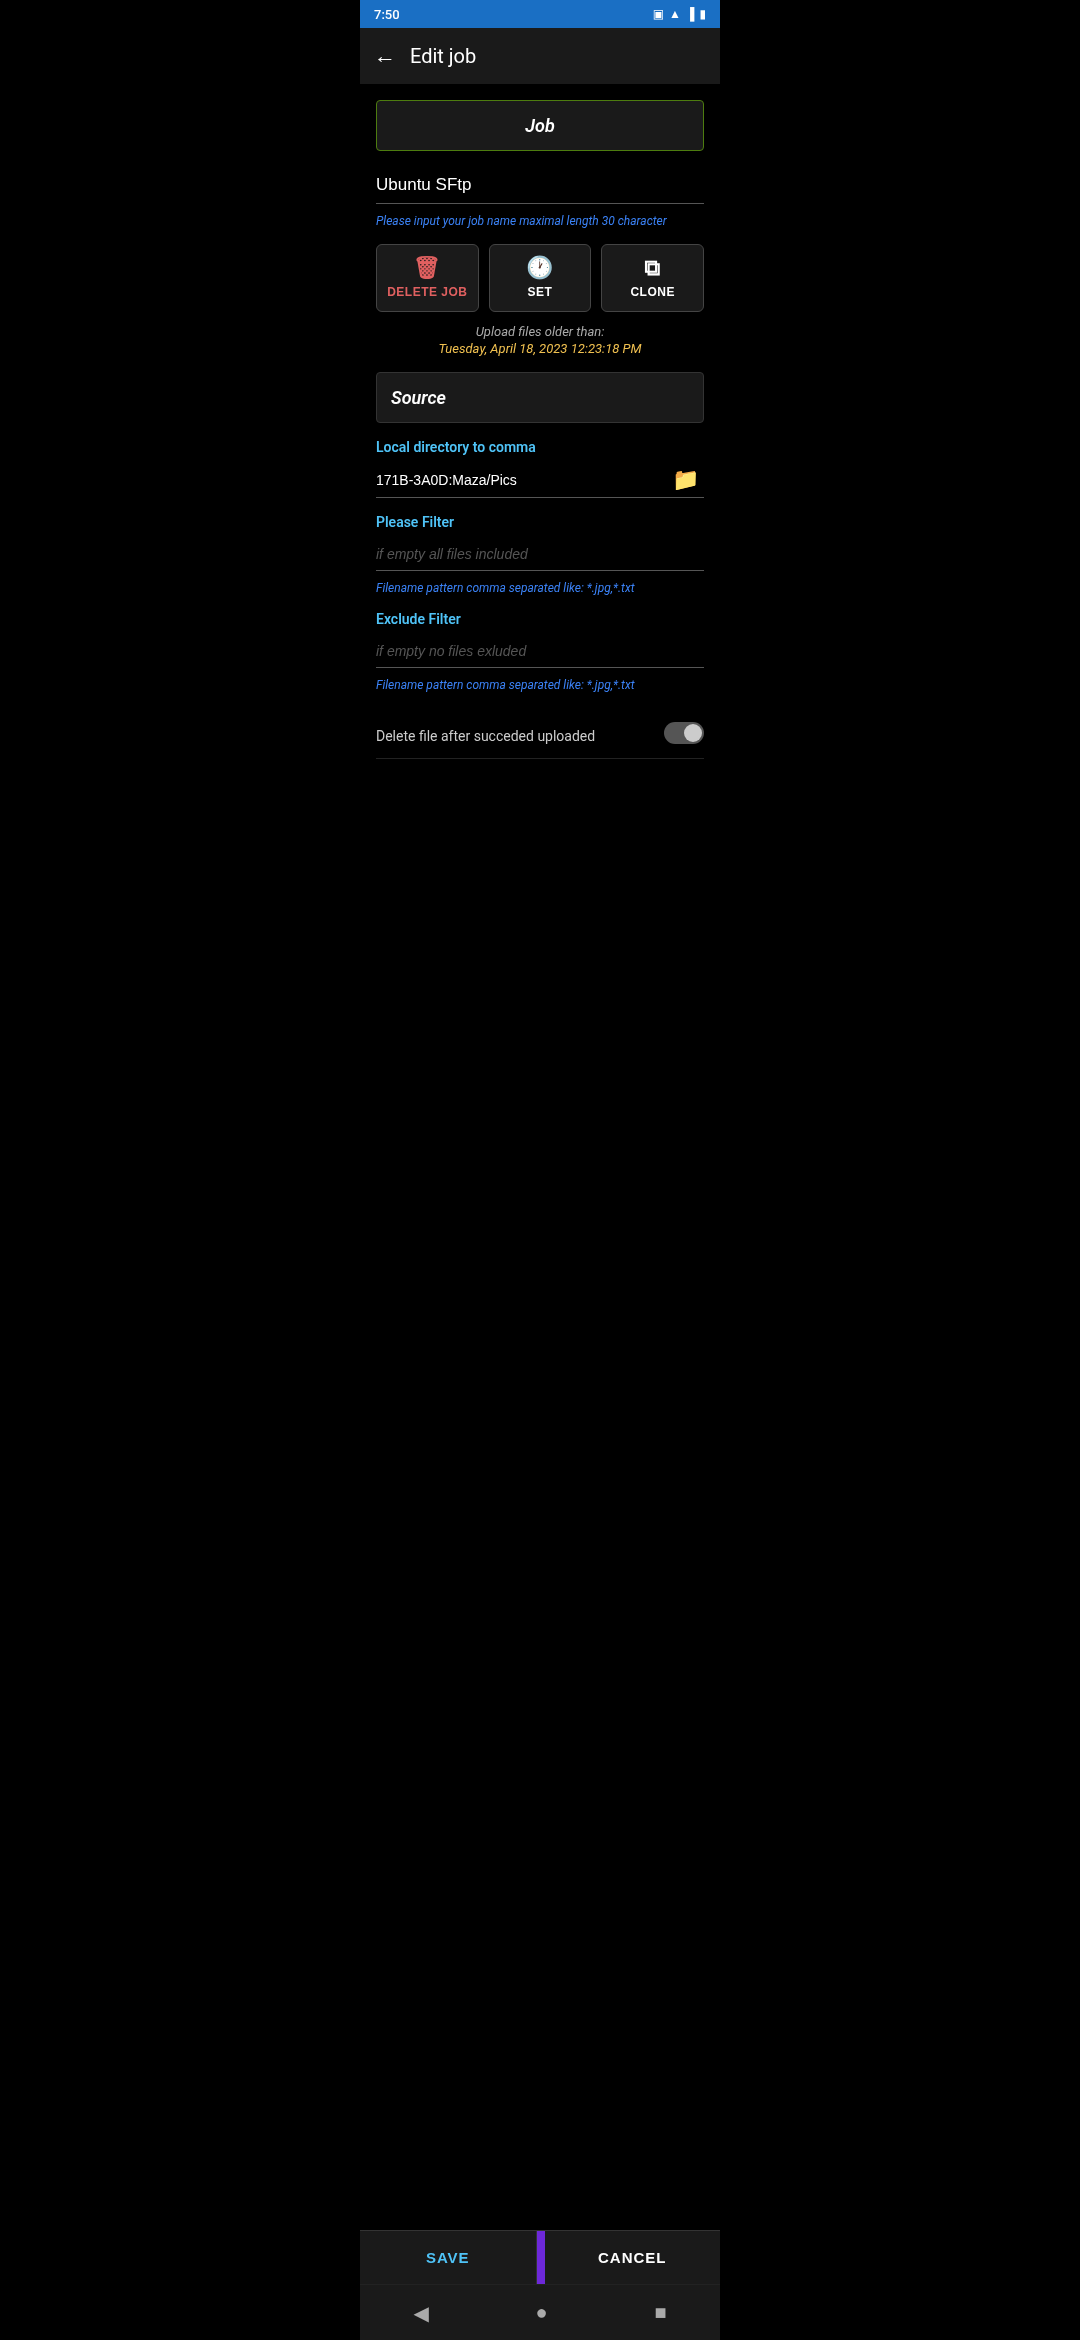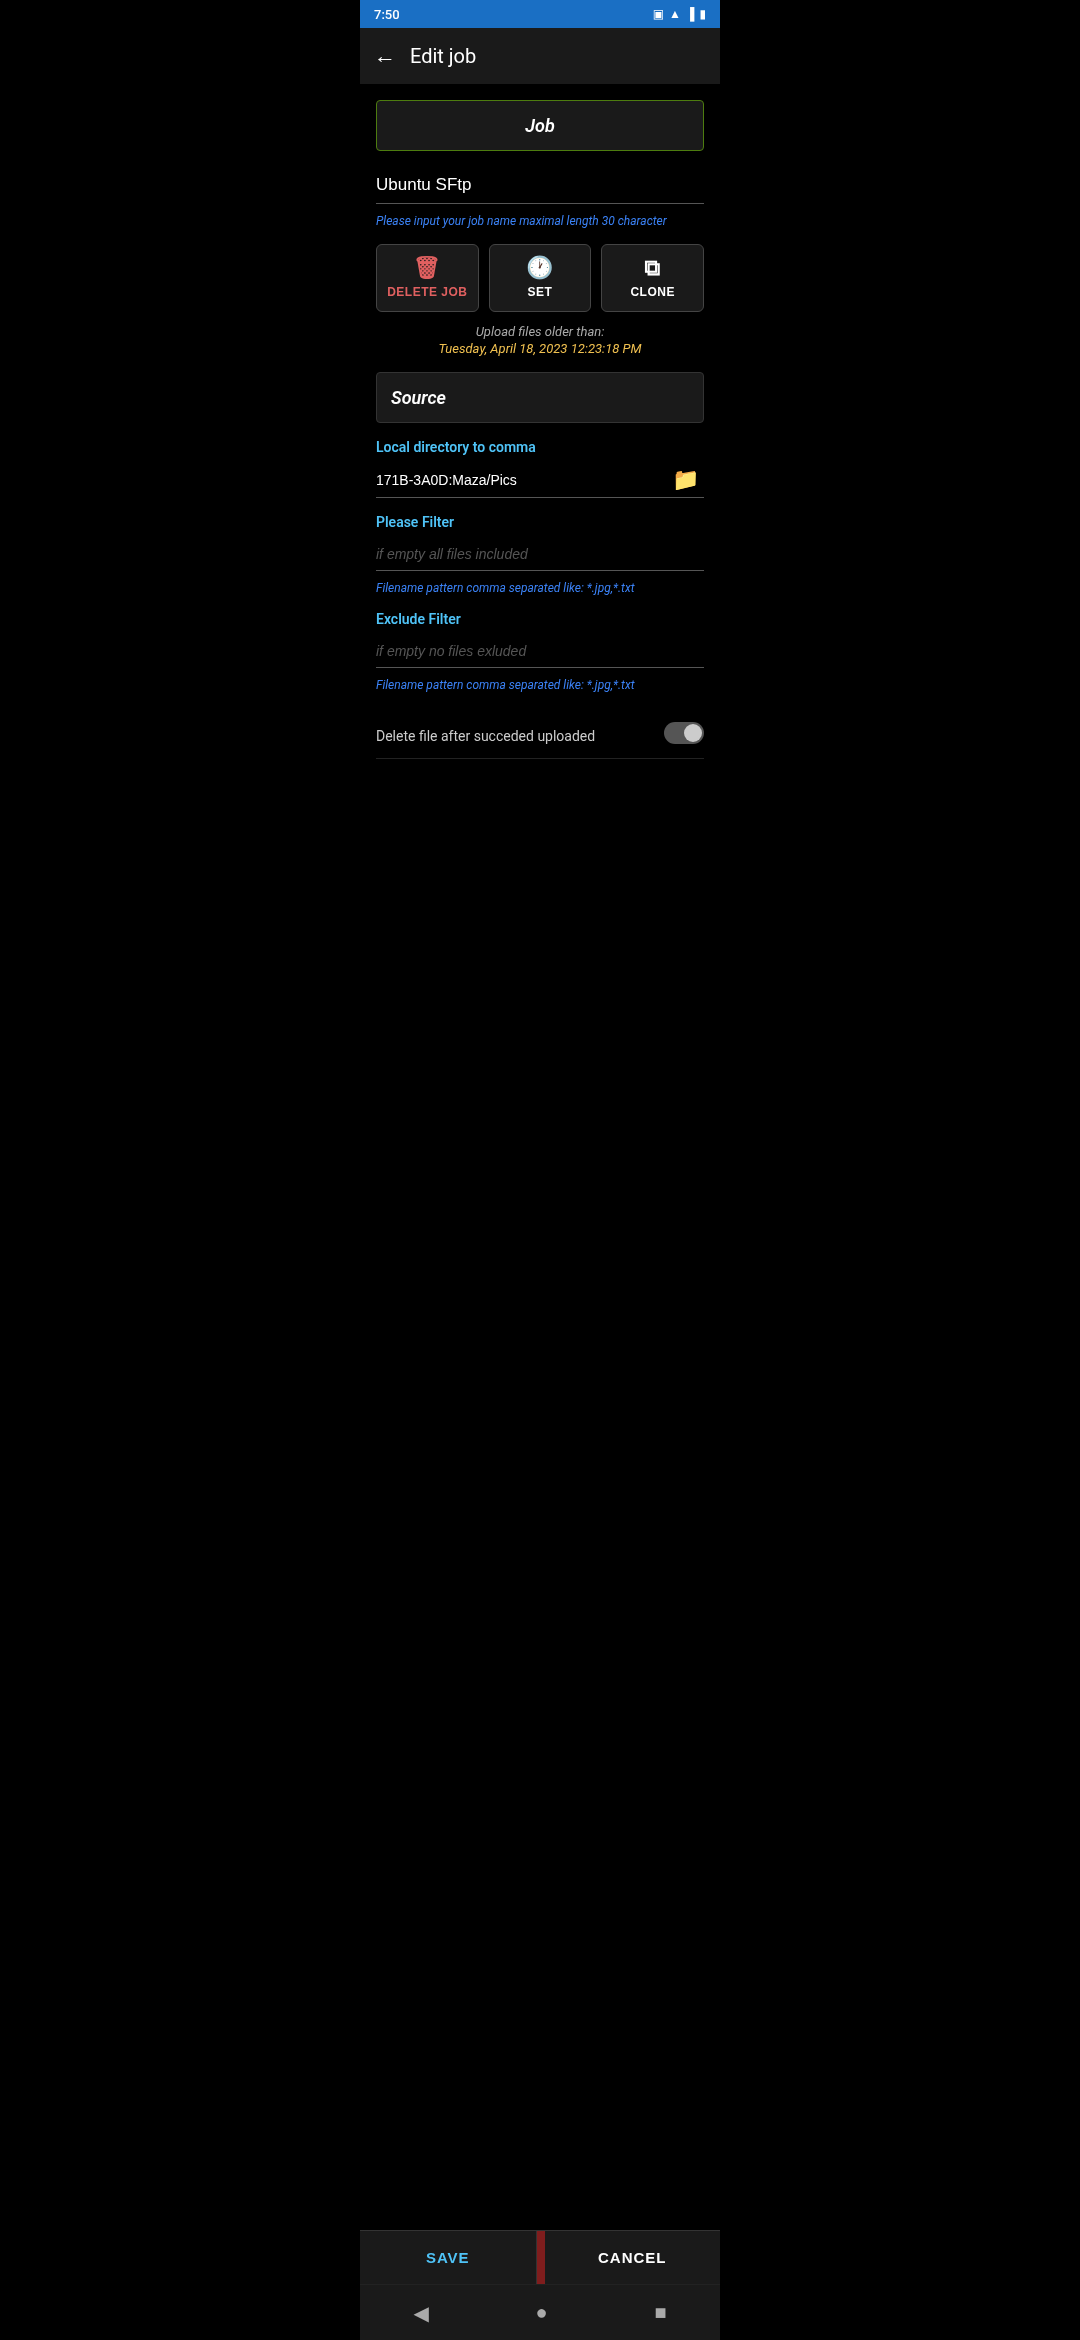--- a/index.html
+++ b/index.html
@@ -285,21 +285,21 @@
 
     
     .bottom-buttons {
       display: flex;
       gap: 8px;
       position: fixed;
       bottom: 56px;
       left: 50%;
       transform: translateX(-50%);
       width: 360px;
-      background-color: #7f1d1d;
+      background-color: #6d28d9;
       border-top: 1px solid #333;
     }
 
     .bottom-btn {
       flex: 1;
       padding: 18px;
       border: none;
       background: #1a1a1a;
       font-size: 15px;
       font-weight: 700;

